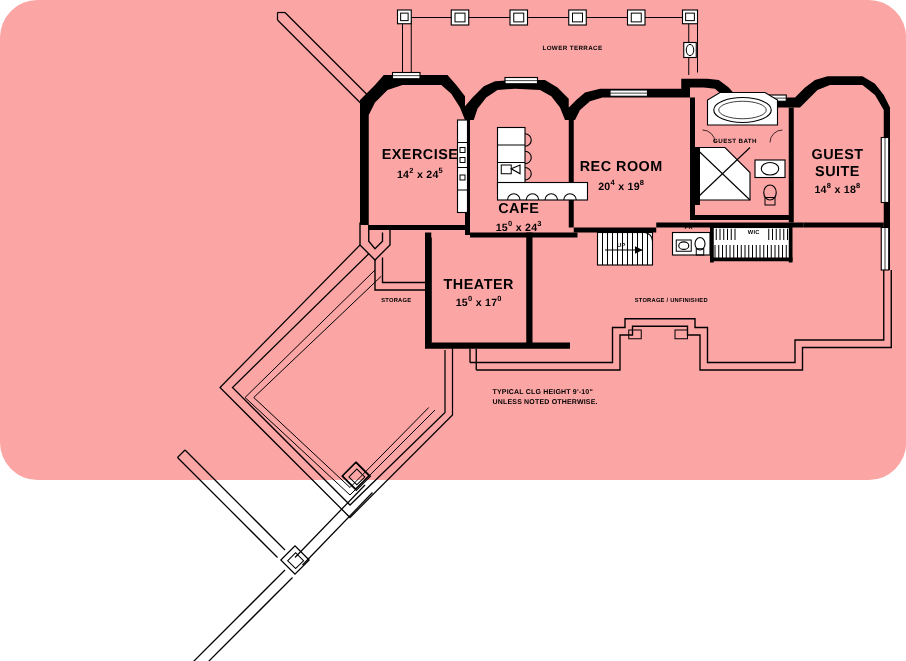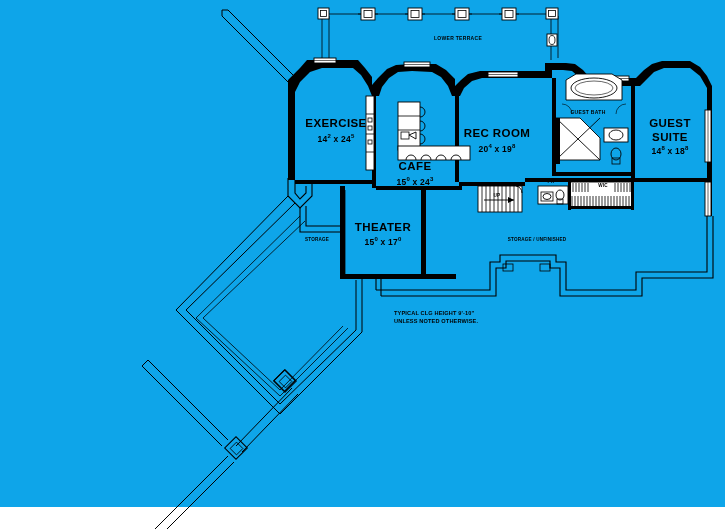--- a/index.html
+++ b/index.html
@@ -9,22 +9,23 @@
   }
   body {
     width: 725px;
     height: 529px;
     font-family: "Liberation Sans", sans-serif;
     overflow: hidden;
   }
   #plan-root {
     position: relative;
     width: 725px;
-    height: 507px;
-    background: #0ea5e9;
+    height: 384px;
+    background: #fca5a5;
+    border-radius: 30px;
   }
   svg#floorplan {
     position: absolute;
     left: 0;
     top: 0;
     width: 725px;
     height: 529px;
     display: block;
   }
   .room-label {

